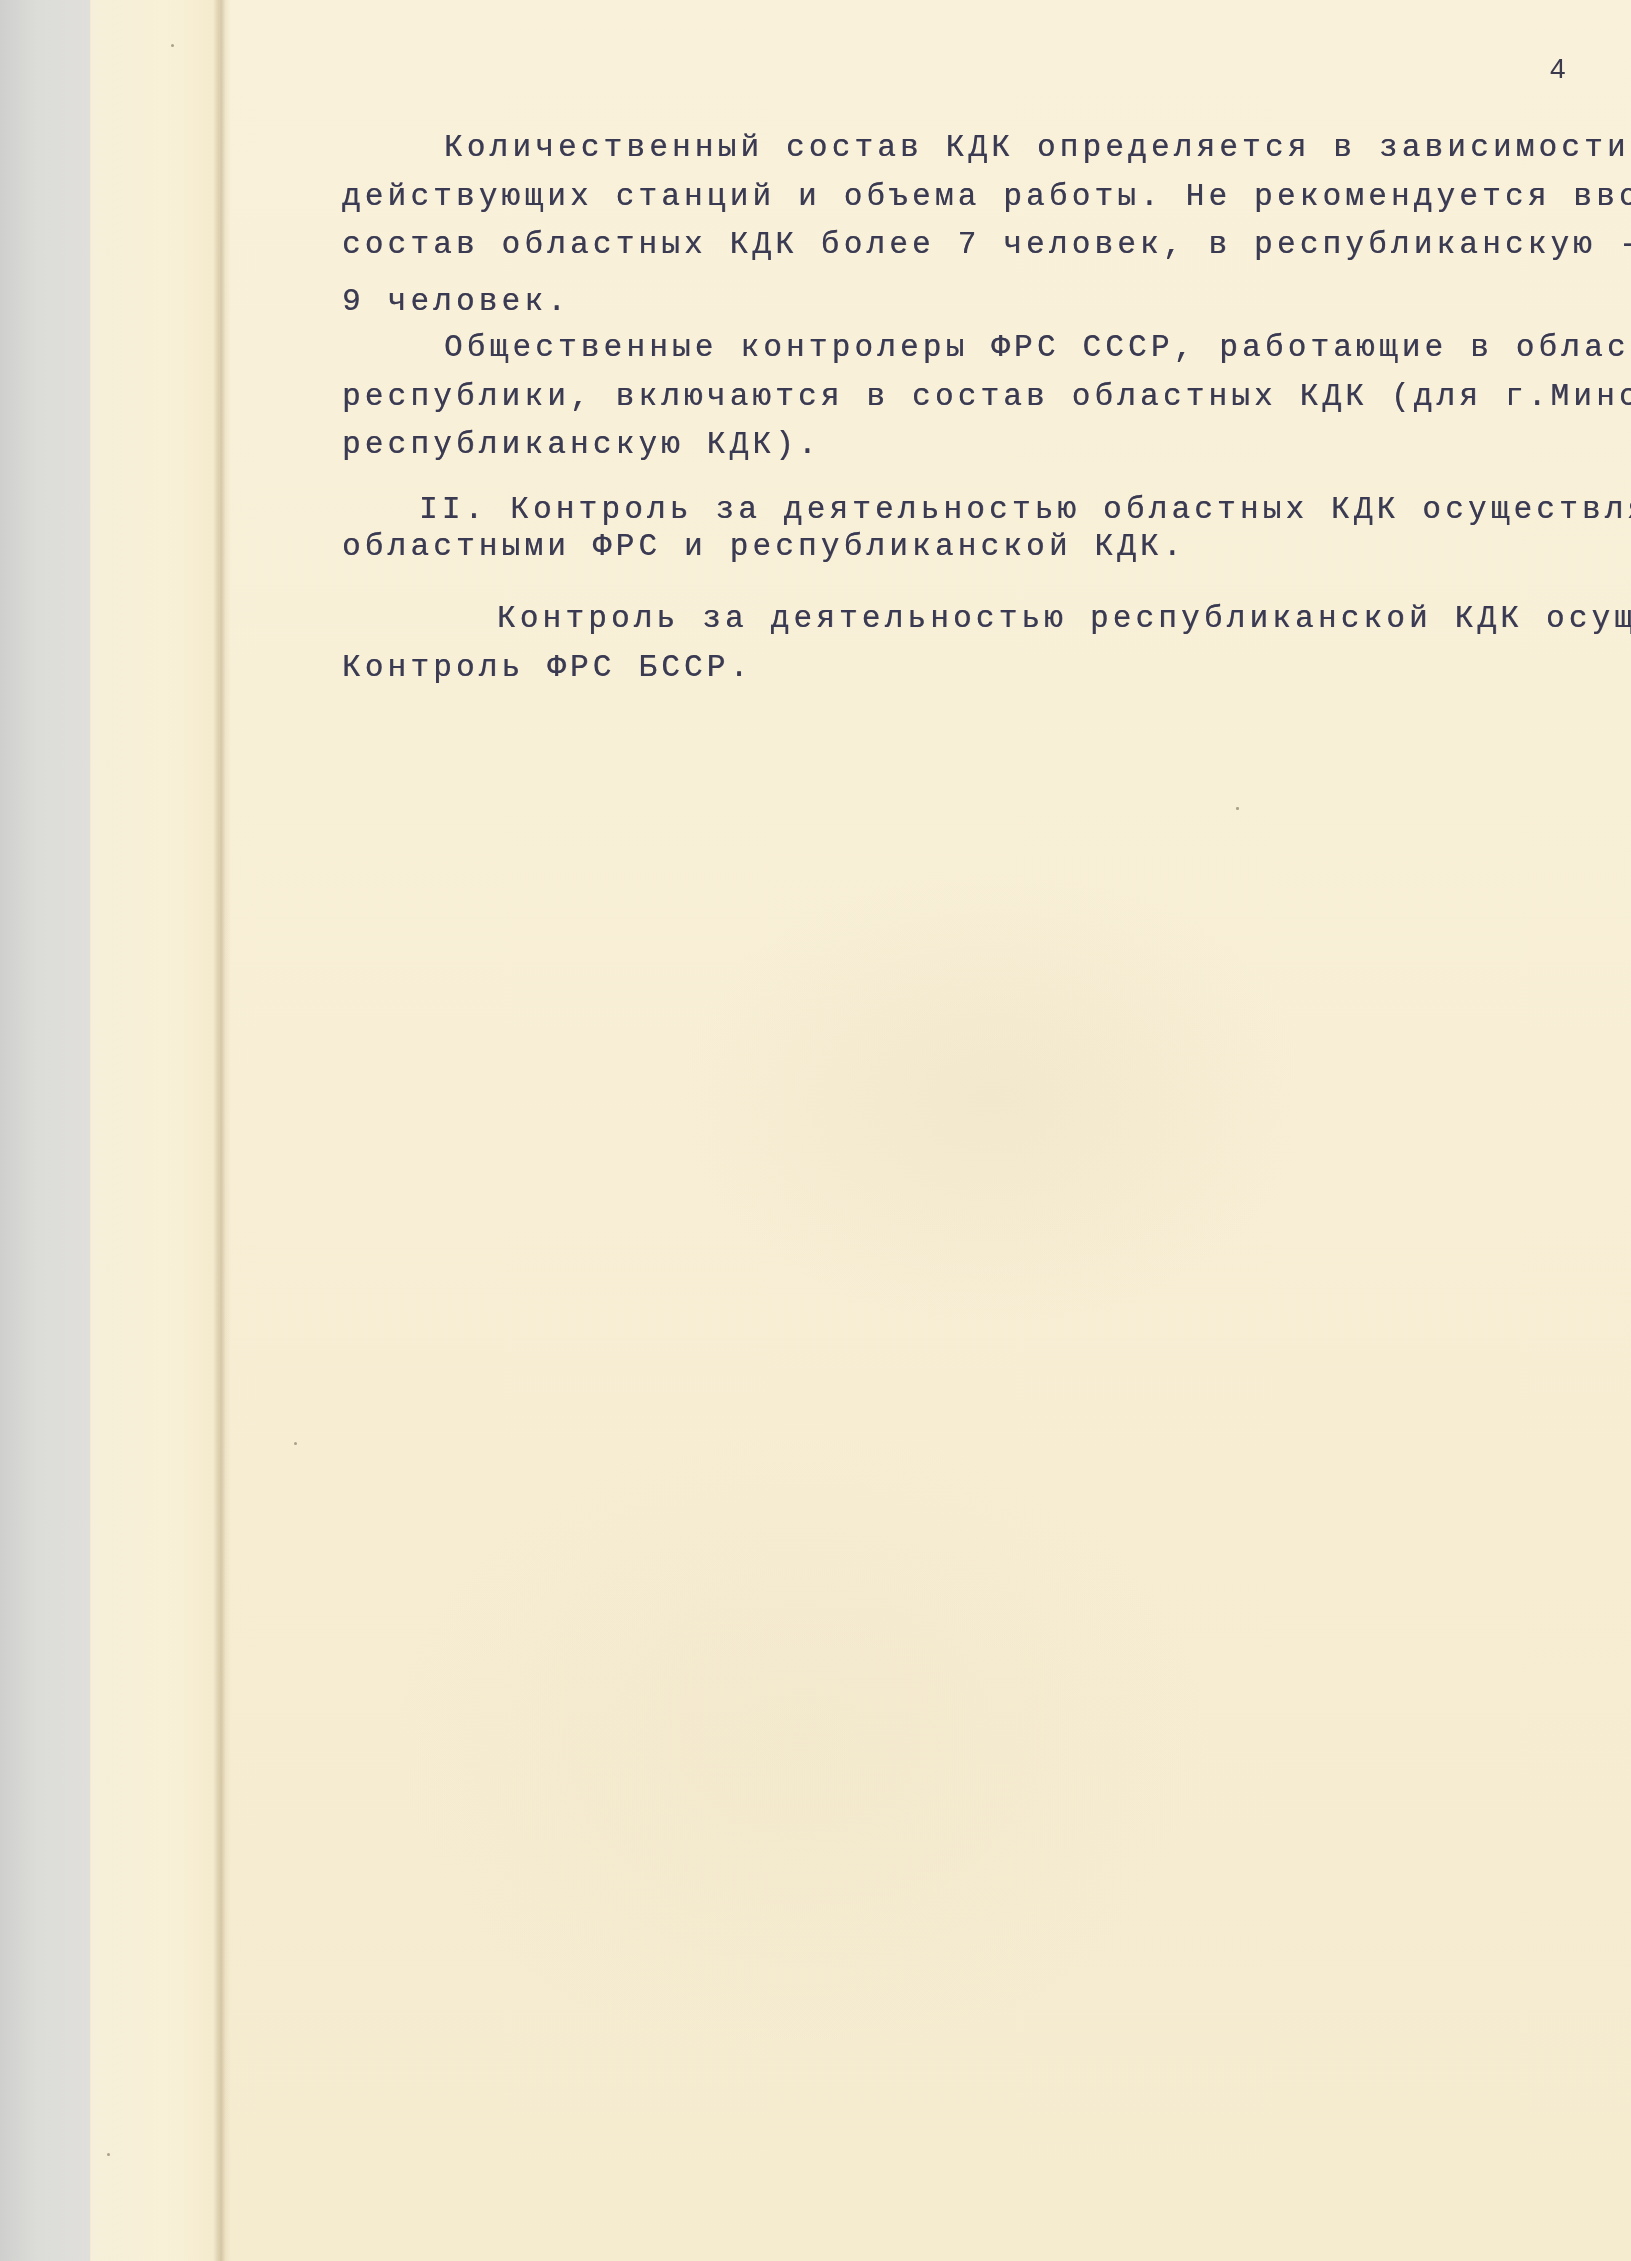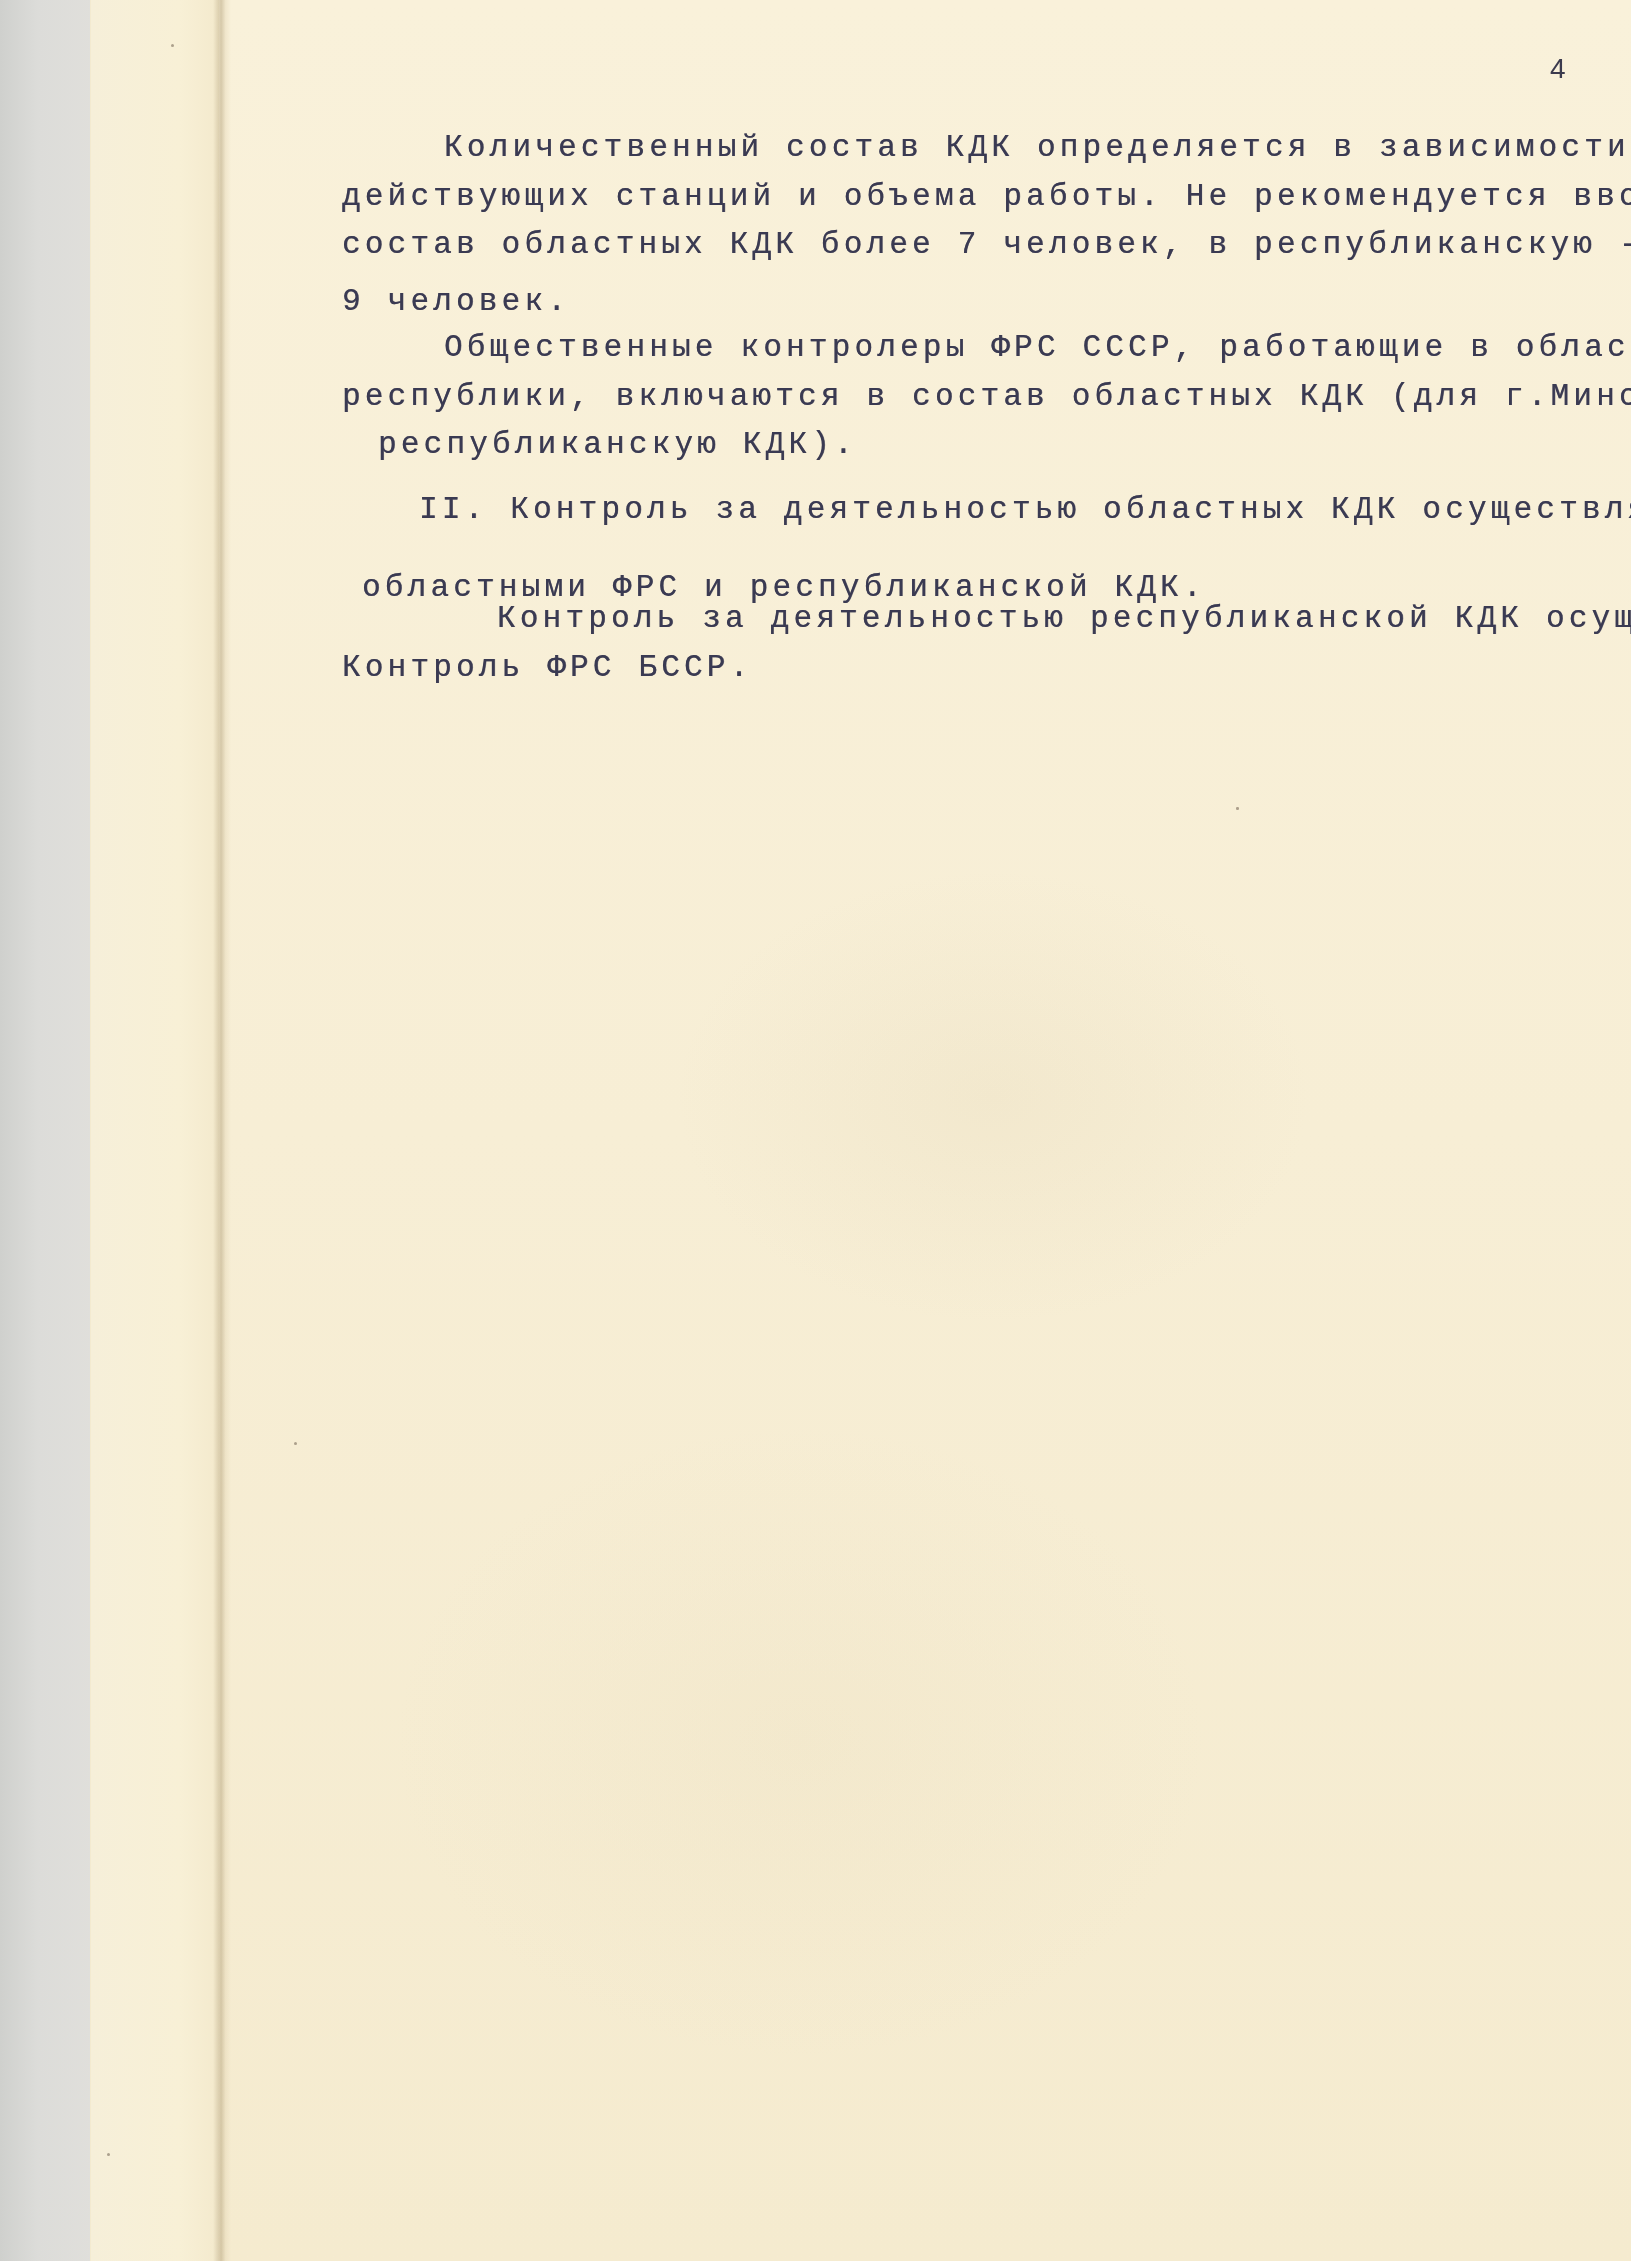--- a/index.html
+++ b/index.html
@@ -80,24 +80,24 @@
 
 <div class="page-number">4</div>
 
 <div class="typed indent1" style="top:132px;">Количественный состав КДК определяется в зависимости от числ</div>
 <div class="typed" style="top:181px;">действующих станций и объема работы. Не рекомендуется вводить в</div>
 <div class="typed" style="top:229px;">состав областных КДК более 7 человек, в республиканскую - более</div>
 <div class="typed" style="top:277px;margin-top:9px;">9 человек.</div>
 
 <div class="typed indent1" style="top:332px;">Общественные контролеры ФРС СССР, работающие в областях</div>
 <div class="typed" style="top:381px;">республики, включаются в состав областных КДК (для г.Минска в</div>
-<div class="typed" style="top:429px;margin-left:36px;">республиканскую КДК).</div>
+<div class="typed" style="top:429px;">республиканскую КДК).</div>
 
 <div class="typed indent2" style="top:494px;">II. Контроль за деятельностью областных КДК осуществляется</div>
-<div class="typed" style="top:572px;margin-left:20px;">областными ФРС и республиканской КДК.</div>
+<div class="typed" style="top:531px;">областными ФРС и республиканской КДК.</div>
 
 <div class="typed indent3" style="top:603px;">Контроль за деятельностью республиканской КДК осуществляе</div>
 <div class="typed" style="top:652px;">Контроль ФРС БССР.</div>
 
 <div class="speck" style="left:171px; top:44px;"></div>
 <div class="speck" style="left:294px; top:1442px;"></div>
 <div class="speck" style="left:107px; top:2153px;"></div>
 <div class="speck" style="left:1236px; top:807px; width:2.6px; height:2.6px;"></div>
 
 

